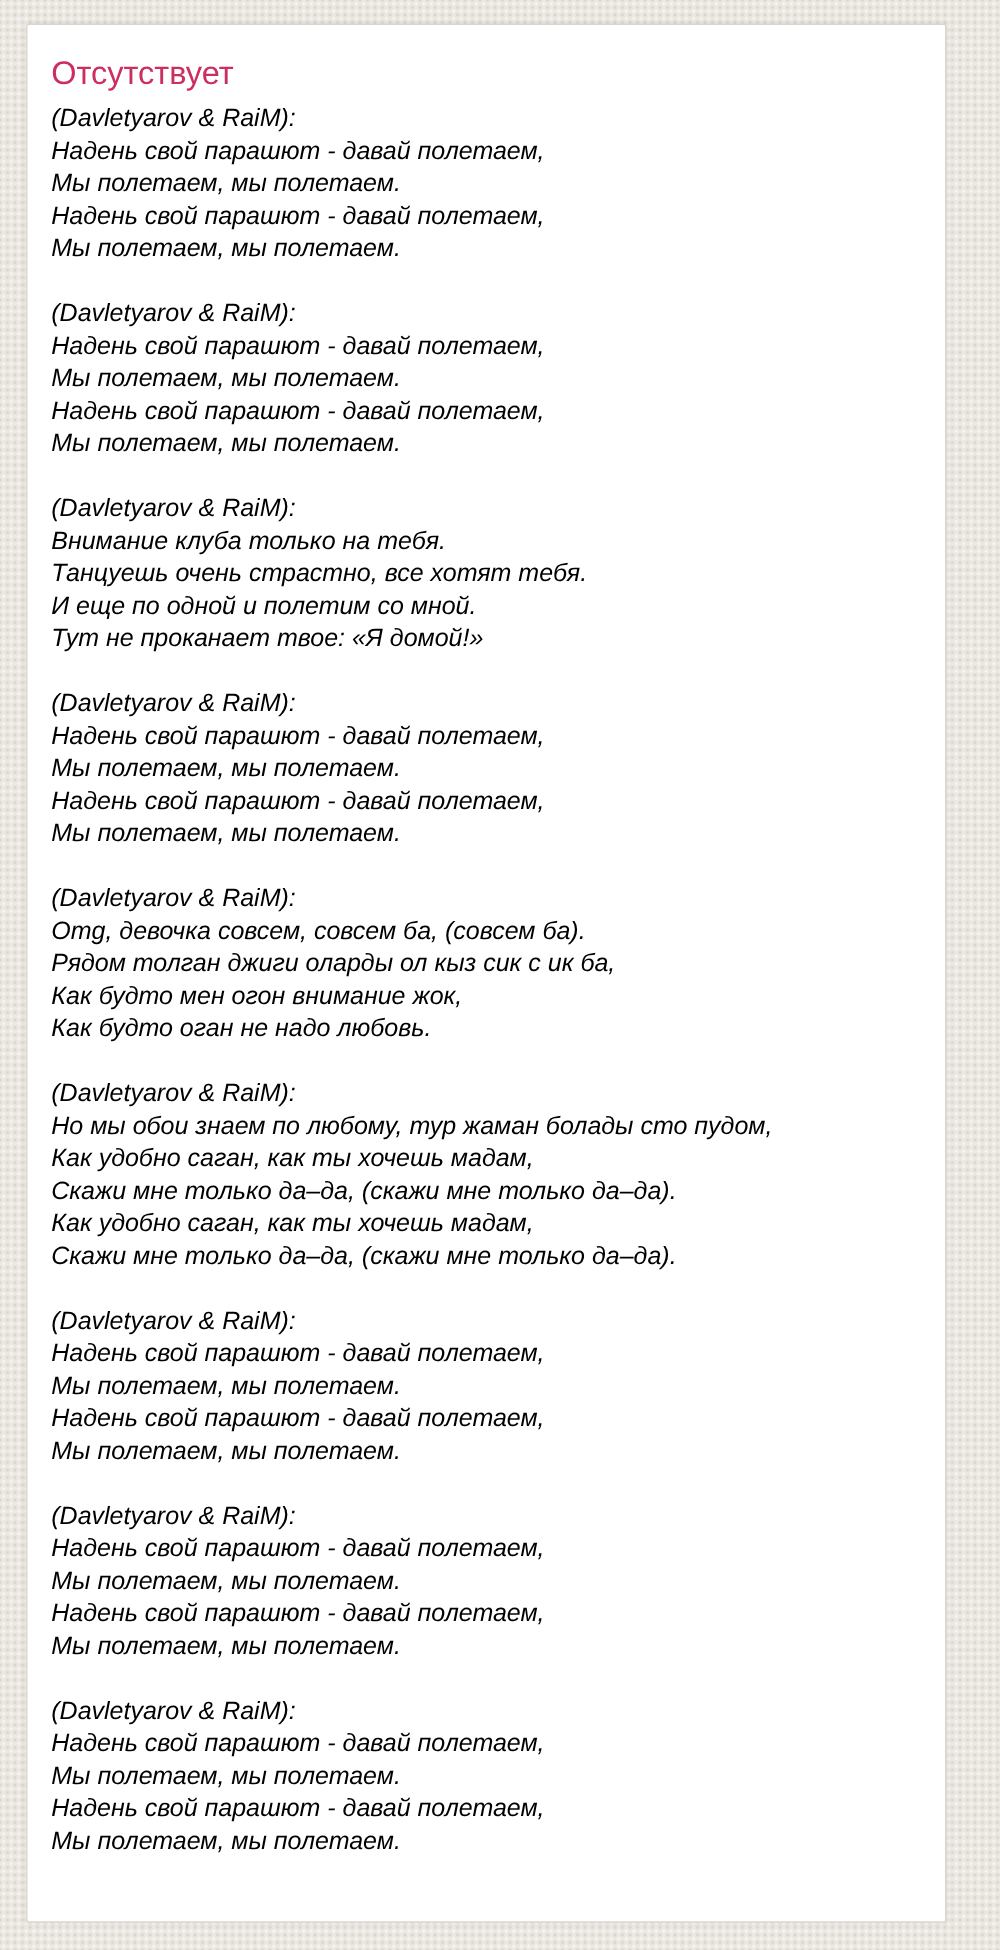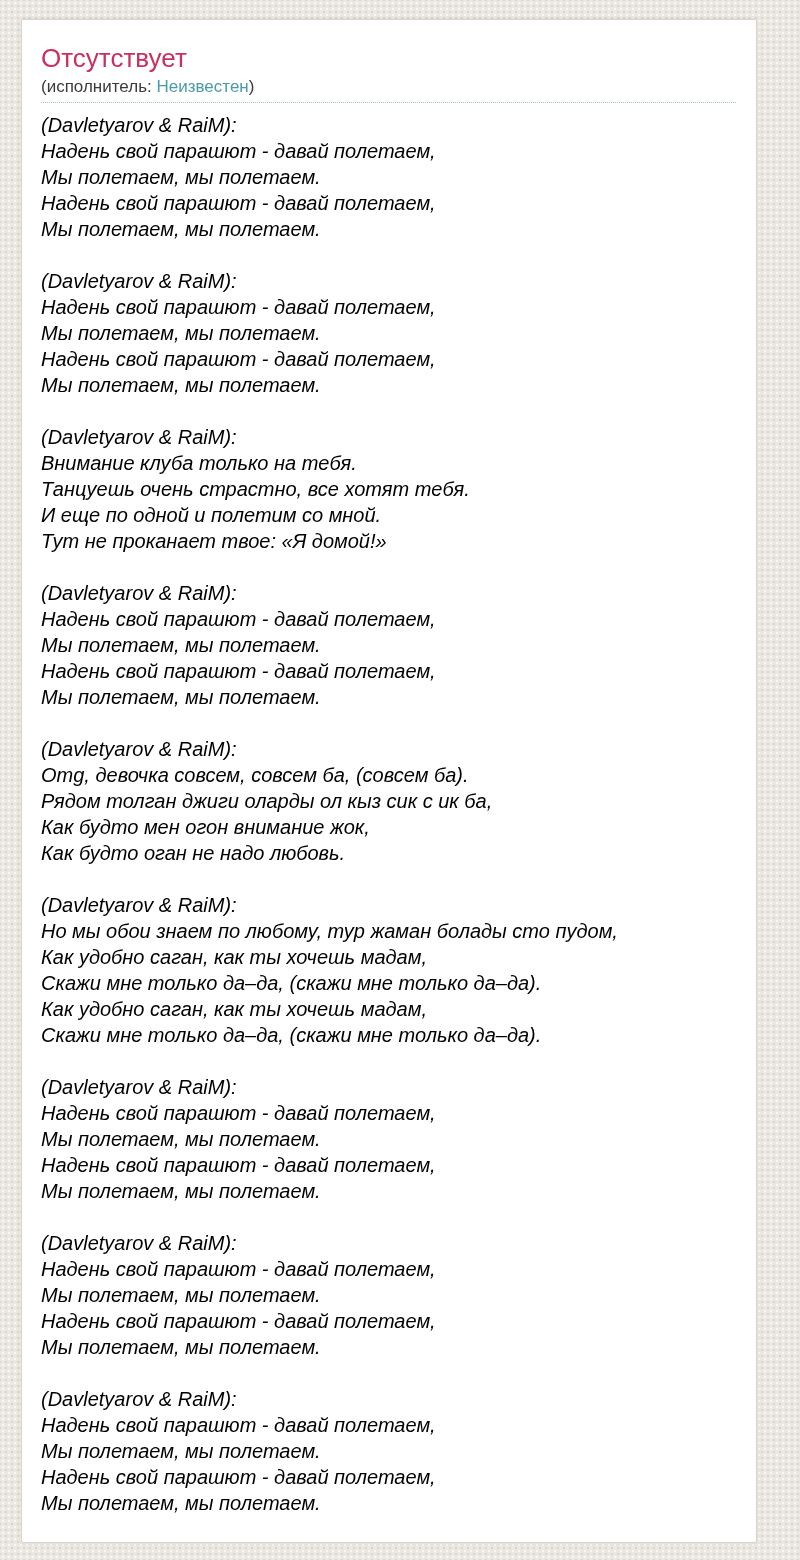--- a/index.html
+++ b/index.html
@@ -65,24 +65,20 @@
     color:var(--lyrics-text);
     white-space:pre-line;
     font-style:italic;
   }
 </style>
 </head>
 <body>
 
 <div class="card">
   <h1 class="title">Отсутствует</h1>
-  <div class="artist-line">
-    <span>(исполнитель:</span>
-    <a class="artist-link">Неизвестен</a><span>)</span>
-  </div>
   <div class="lyrics" id="lyrics">(Davletyarov &amp; RaiM):
 Надень свой парашют - давай полетаем,
 Мы полетаем, мы полетаем.
 Надень свой парашют - давай полетаем,
 Мы полетаем, мы полетаем.
 
 (Davletyarov &amp; RaiM):
 Надень свой парашют - давай полетаем,
 Мы полетаем, мы полетаем.
 Надень свой парашют - давай полетаем,

